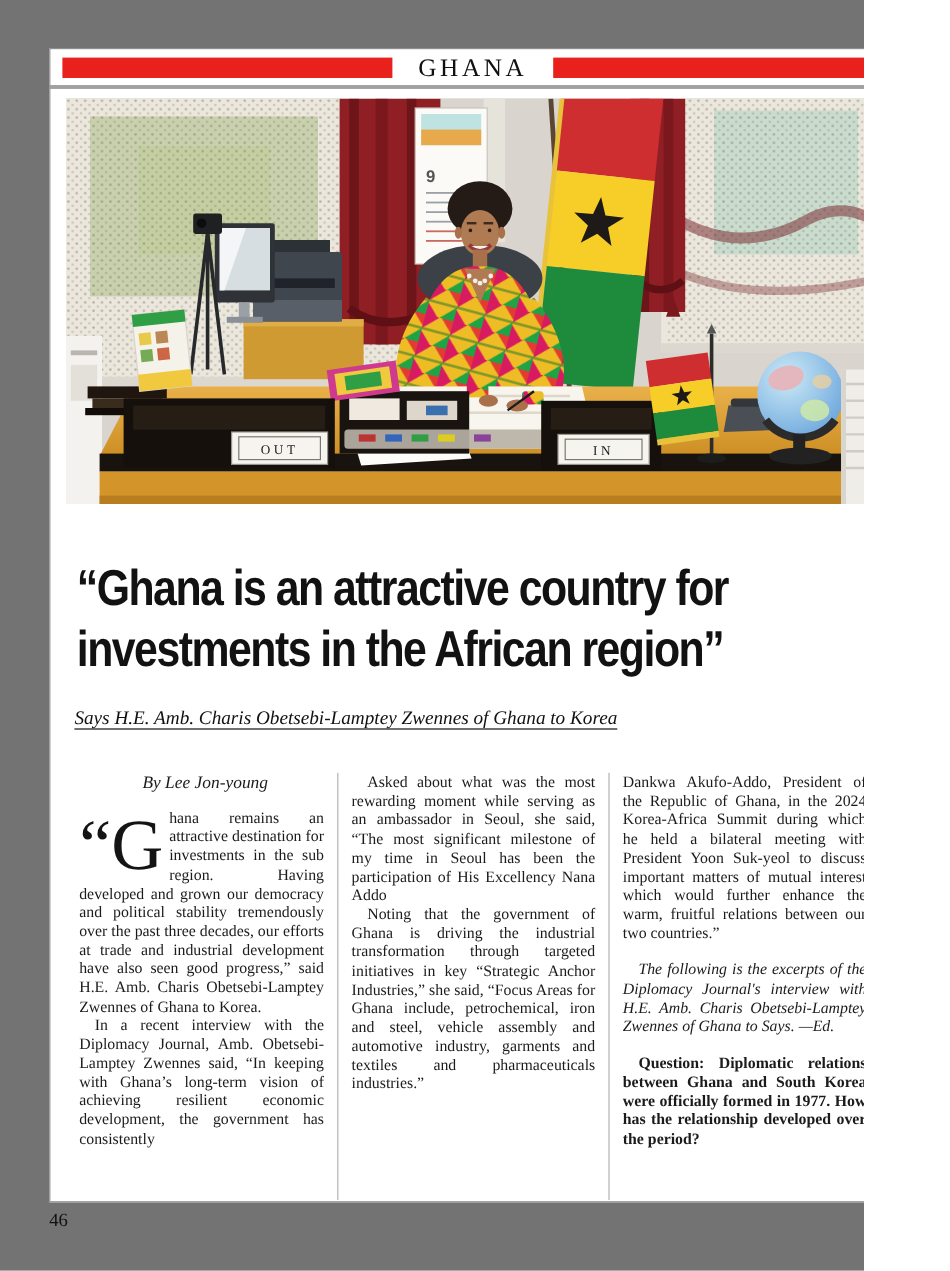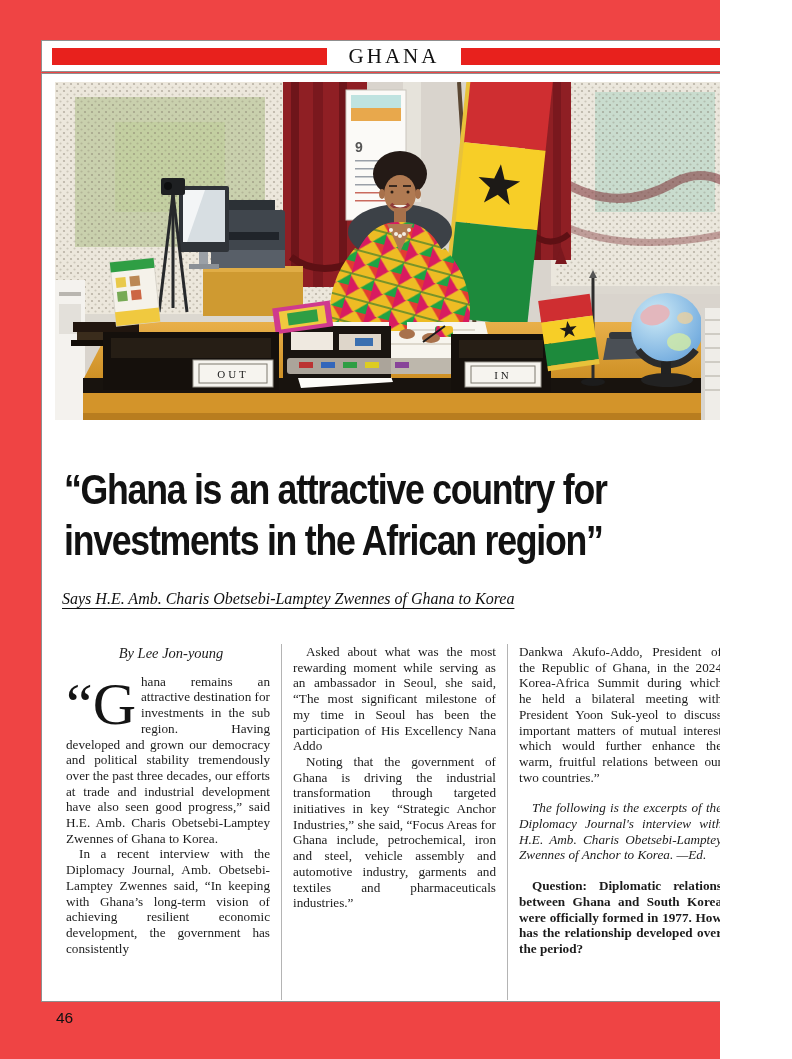--- a/index.html
+++ b/index.html
@@ -1,17 +1,17 @@
 <!DOCTYPE html>
 <html><head>
 <meta charset="utf-8">
 <style>
   html,body{margin:0;padding:0;background:#ffffff;}
   .page{
-    position:relative;width:720px;height:1059px;background:#ef4444;
+    position:relative;width:720px;height:1059px;background:#737373;
     font-family:"Liberation Serif",serif;color:#1b1b1b;overflow:hidden;
   }
   
   .header-box{
     position:absolute;left:41px;top:40px;width:706px;height:32px;
     border:1px solid #8f8f8f;box-sizing:border-box;
     display:flex;align-items:center;background:#fff;
   }
   .header-rule{flex:1;height:17px;background:#e8211d;margin:0 10px;}
   .header-label{
@@ -53,22 +53,22 @@
   .col p{margin:0;text-indent:13px;}
   .col p.no-indent{text-indent:0;}
   .dropcap{
     float:left;font-size:60px;line-height:56px;font-family:"Liberation Serif",serif;
     padding:2px 5px 0 0;color:#141414;
   }
   .eds-note{font-style:italic;margin-top:15px !important;}
   .question{font-weight:bold;margin-top:15px !important;font-family:Liberation Serif, serif;}
   
   .footer{
-    position:absolute;left:56px;top:1009px;width:706px;display:flex;gap:19px;
-    font-family:Liberation Sans, sans-serif;font-size:15.5px;color:#111;
+    position:absolute;left:41px;top:1009px;width:706px;display:flex;gap:19px;
+    font-family:Liberation Serif, serif;font-size:15.5px;color:#111;
   }
 </style>
 </head>
 <body>
 
 <div class="page">
 
   <div class="header-box">
     <div class="header-rule"></div>
     <div class="header-label">GHANA</div>
@@ -363,21 +363,21 @@
         <div class="byline">By Lee Jon-young</div>
         <p class="no-indent"><span class="dropcap">“G</span><span>hana remains an attractive destination for investments in the sub region. Having developed and grown our democracy and political stability tremendously over the past three decades, our efforts at trade and industrial development have also seen good progress,” said H.E. Amb. Charis Obetsebi-Lamptey Zwennes of Ghana to Korea.</span></p>
         <p>In a recent interview with the Diplomacy Journal, Amb. Obetsebi-Lamptey Zwennes said, “In keeping with Ghana’s long-term vision of achieving resilient economic development, the government has consistently</p>
       </div>
       <div class="col">
         <p>Asked about what was the most rewarding moment while serving as an ambassador in Seoul, she said, “The most significant milestone of my time in Seoul has been the participation of His Excellency Nana Addo</p>
         <p>Noting that the government of Ghana is driving the industrial transformation through targeted initiatives in key “Strategic Anchor Industries,” she said, “Focus Areas for Ghana include, petrochemical, iron and steel, vehicle assembly and automotive industry, garments and textiles and pharmaceuticals industries.”</p>
       </div>
       <div class="col">
         <p class="no-indent">Dankwa Akufo-Addo, President of the Republic of Ghana, in the 2024 Korea-Africa Summit during which he held a bilateral meeting with President Yoon Suk-yeol to discuss important matters of mutual interest which would further enhance the warm, fruitful relations between our two countries.”</p>
-        <p class="eds-note">The following is the excerpts of the Diplomacy Journal's interview with H.E. Amb. Charis Obetsebi-Lamptey Zwennes of Anchor to Korea. —Ed.</p>
+        <p class="eds-note">The following is the excerpts of the Diplomacy Journal's interview with H.E. Amb. Charis Obetsebi-Lamptey Zwennes of Ghana to Says. —Ed.</p>
         <p class="question">Question: Diplomatic relations between Ghana and South Korea were officially formed in 1977. How has the relationship developed over the period?</p>
       </div>
     </div>
   </div>
 
   <div class="footer">
     <span>46</span>
   </div>
 
 </div>

